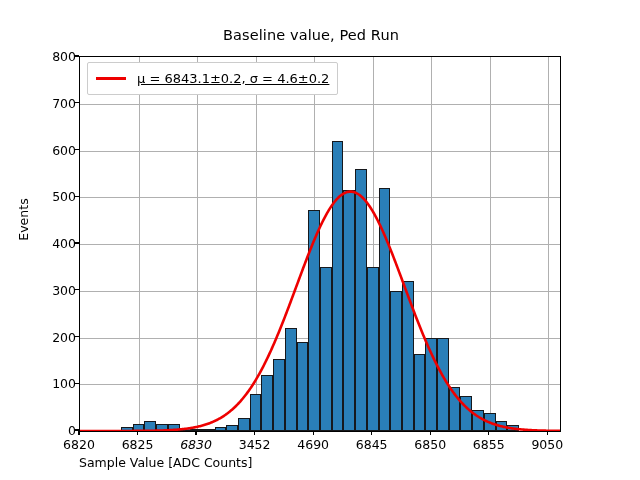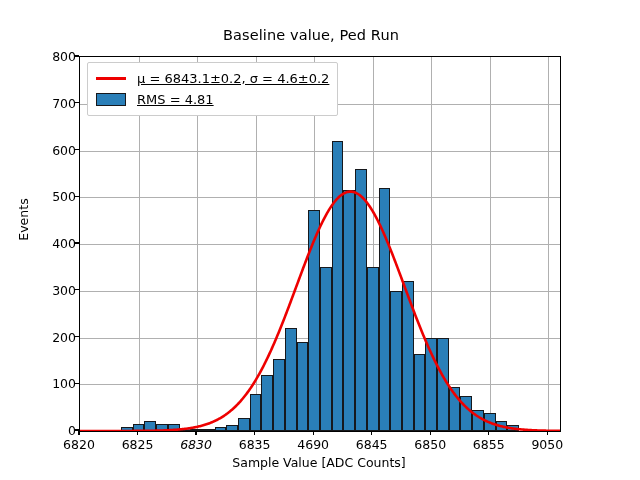--- a/index.html
+++ b/index.html
@@ -97,21 +97,21 @@
     text-align: center;
     font-size: 12.5px;
     color: #000000;
   }
   
   #xlabel {
     position: absolute;
     left: 79px;
     top: 455px;
     width: 480px;
-    text-align: center;
+    text-align: left;
     font-size: 12.5px;
     color: #000000;
   }
   #ylabel {
     position: absolute;
     left: -77px;
     top: 212px;
     width: 200px;
     text-align: center;
     font-size: 12.5px;
@@ -253,21 +253,21 @@
       <div class="ytick-label" style="top: 56px;">800</div>
     </div>
   <div id="ticks-x">
       <div class="xtick-mark" style="left: 78.4px;"></div>
       <div class="xtick-label" style="left: 79px;">6820</div>
       <div class="xtick-mark" style="left: 136.937px;"></div>
       <div class="xtick-label" style="left: 137.537px;">6825</div>
       <div class="xtick-mark" style="left: 195.473px;"></div>
       <div class="xtick-label" style="left: 196.073px; font-style: italic;">6830</div>
       <div class="xtick-mark" style="left: 254.01px;"></div>
-      <div class="xtick-label" style="left: 254.61px;">6835</div>
+      <div class="xtick-label" style="left: 254.61px;">3452</div>
       <div class="xtick-mark" style="left: 312.546px;"></div>
       <div class="xtick-label" style="left: 313.146px;">4690</div>
       <div class="xtick-mark" style="left: 371.083px;"></div>
       <div class="xtick-label" style="left: 371.683px;">6845</div>
       <div class="xtick-mark" style="left: 429.62px;"></div>
       <div class="xtick-label" style="left: 430.22px;">6850</div>
       <div class="xtick-mark" style="left: 488.156px;"></div>
       <div class="xtick-label" style="left: 488.756px;">6855</div>
       <div class="xtick-mark" style="left: 546.693px;"></div>
       <div class="xtick-label" style="left: 547.293px;">9050</div>
@@ -276,21 +276,15 @@
   <div id="xlabel">Sample Value [ADC Counts]</div>
   <div id="ylabel">Events</div>
 
   <div id="legend">
     <div class="legend-row">
       <span class="legend-key">
           <span class="key-line"></span>
         </span>
       <span class="legend-text">μ = 6843.1±0.2, σ = 4.6±0.2</span>
     </div>
-    <div class="legend-row">
-      <span class="legend-key">
-          <span class="key-patch"></span>
-        </span>
-      <span class="legend-text">RMS = 4.81</span>
-    </div>
   </div>
 
 </div>
 
 </body></html>

